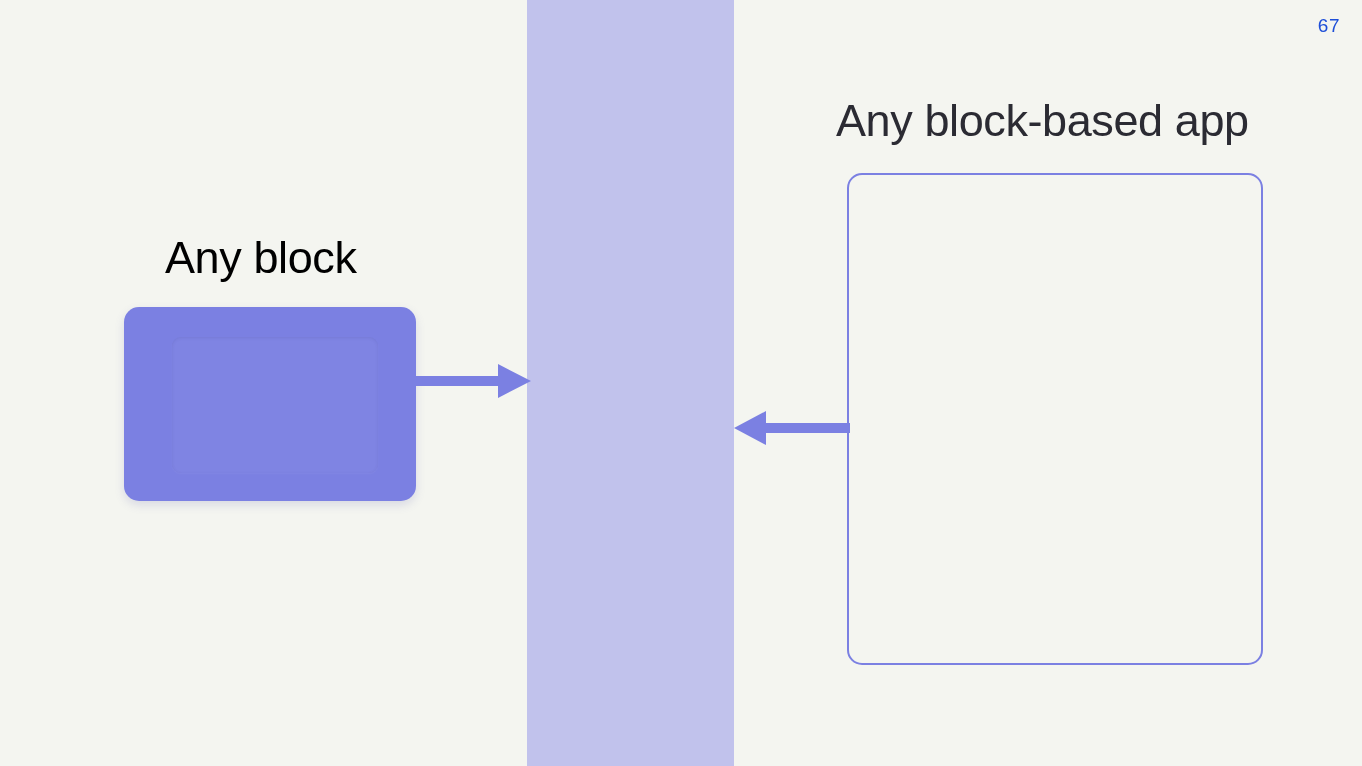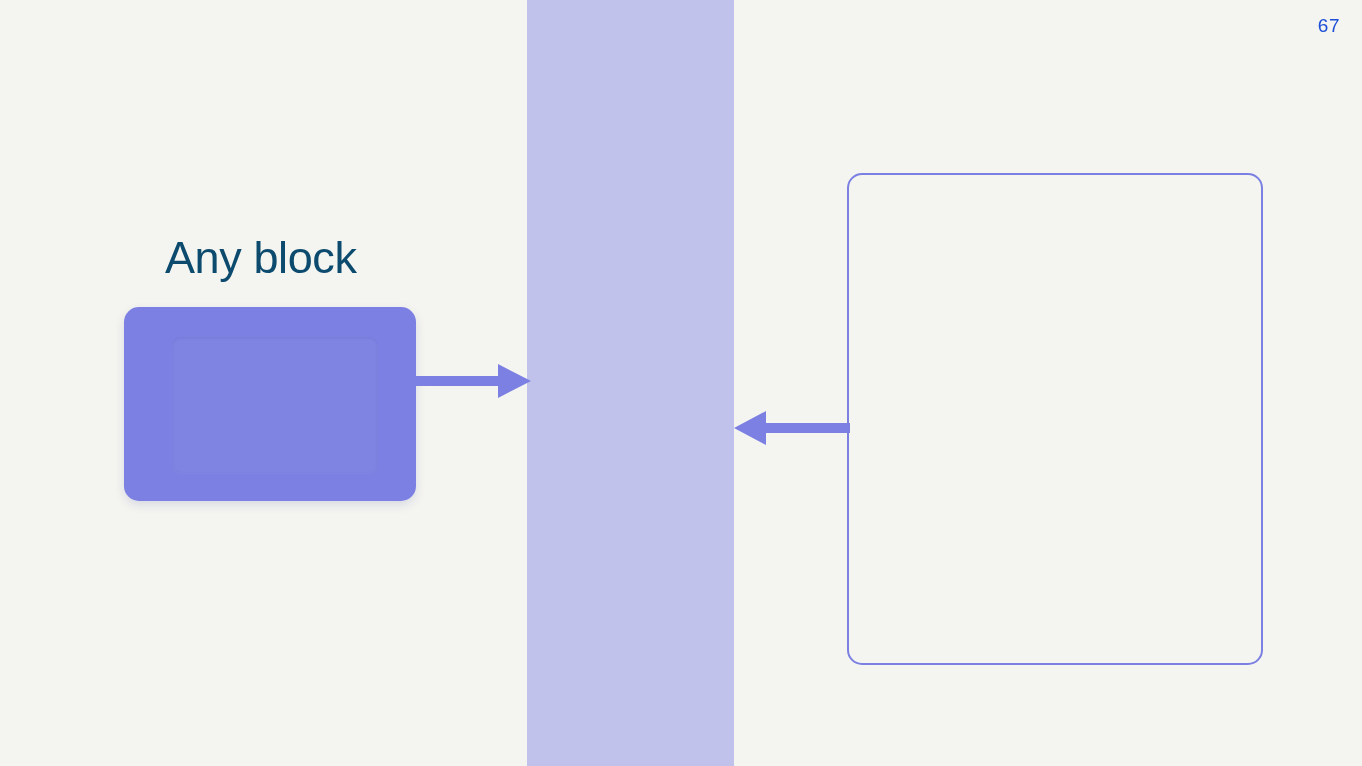--- a/index.html
+++ b/index.html
@@ -43,21 +43,21 @@
     background: #c1c2ec;
   }
 
   
   .label-left {
     position: absolute;
     left: 165px;
     top: 233px;
     font-size: 45px;
     font-weight: 400;
-    color: #0c4a6e;
+    color: #000000;
     letter-spacing: -0.4px;
     line-height: 1.1;
     white-space: nowrap;
   }
 
   
   .label-right {
     position: absolute;
     left: 836px;
     top: 96px;
@@ -131,20 +131,21 @@
   <div class="label-left">Any block</div>
 
   <div class="block-solid">
     <div class="block-solid-inner"></div>
   </div>
 
   <svg class="arrow arrow-right" width="118" height="42" viewBox="0 0 118 42">
     <path d="M0 16 H84 V4 L117 21 L84 38 V26 H0 Z" fill="#7b80e2"></path>
   </svg>
 
+  <div class="label-right">Any block-based app</div>
 
   <div class="block-outline"></div>
 
   <svg class="arrow arrow-left" width="116" height="42" viewBox="0 0 116 42">
     <path d="M116 16 H32 V4 L0 21 L32 38 V26 H116 Z" fill="#7b80e2"></path>
   </svg>
 
 </div>
 
 </body></html>

